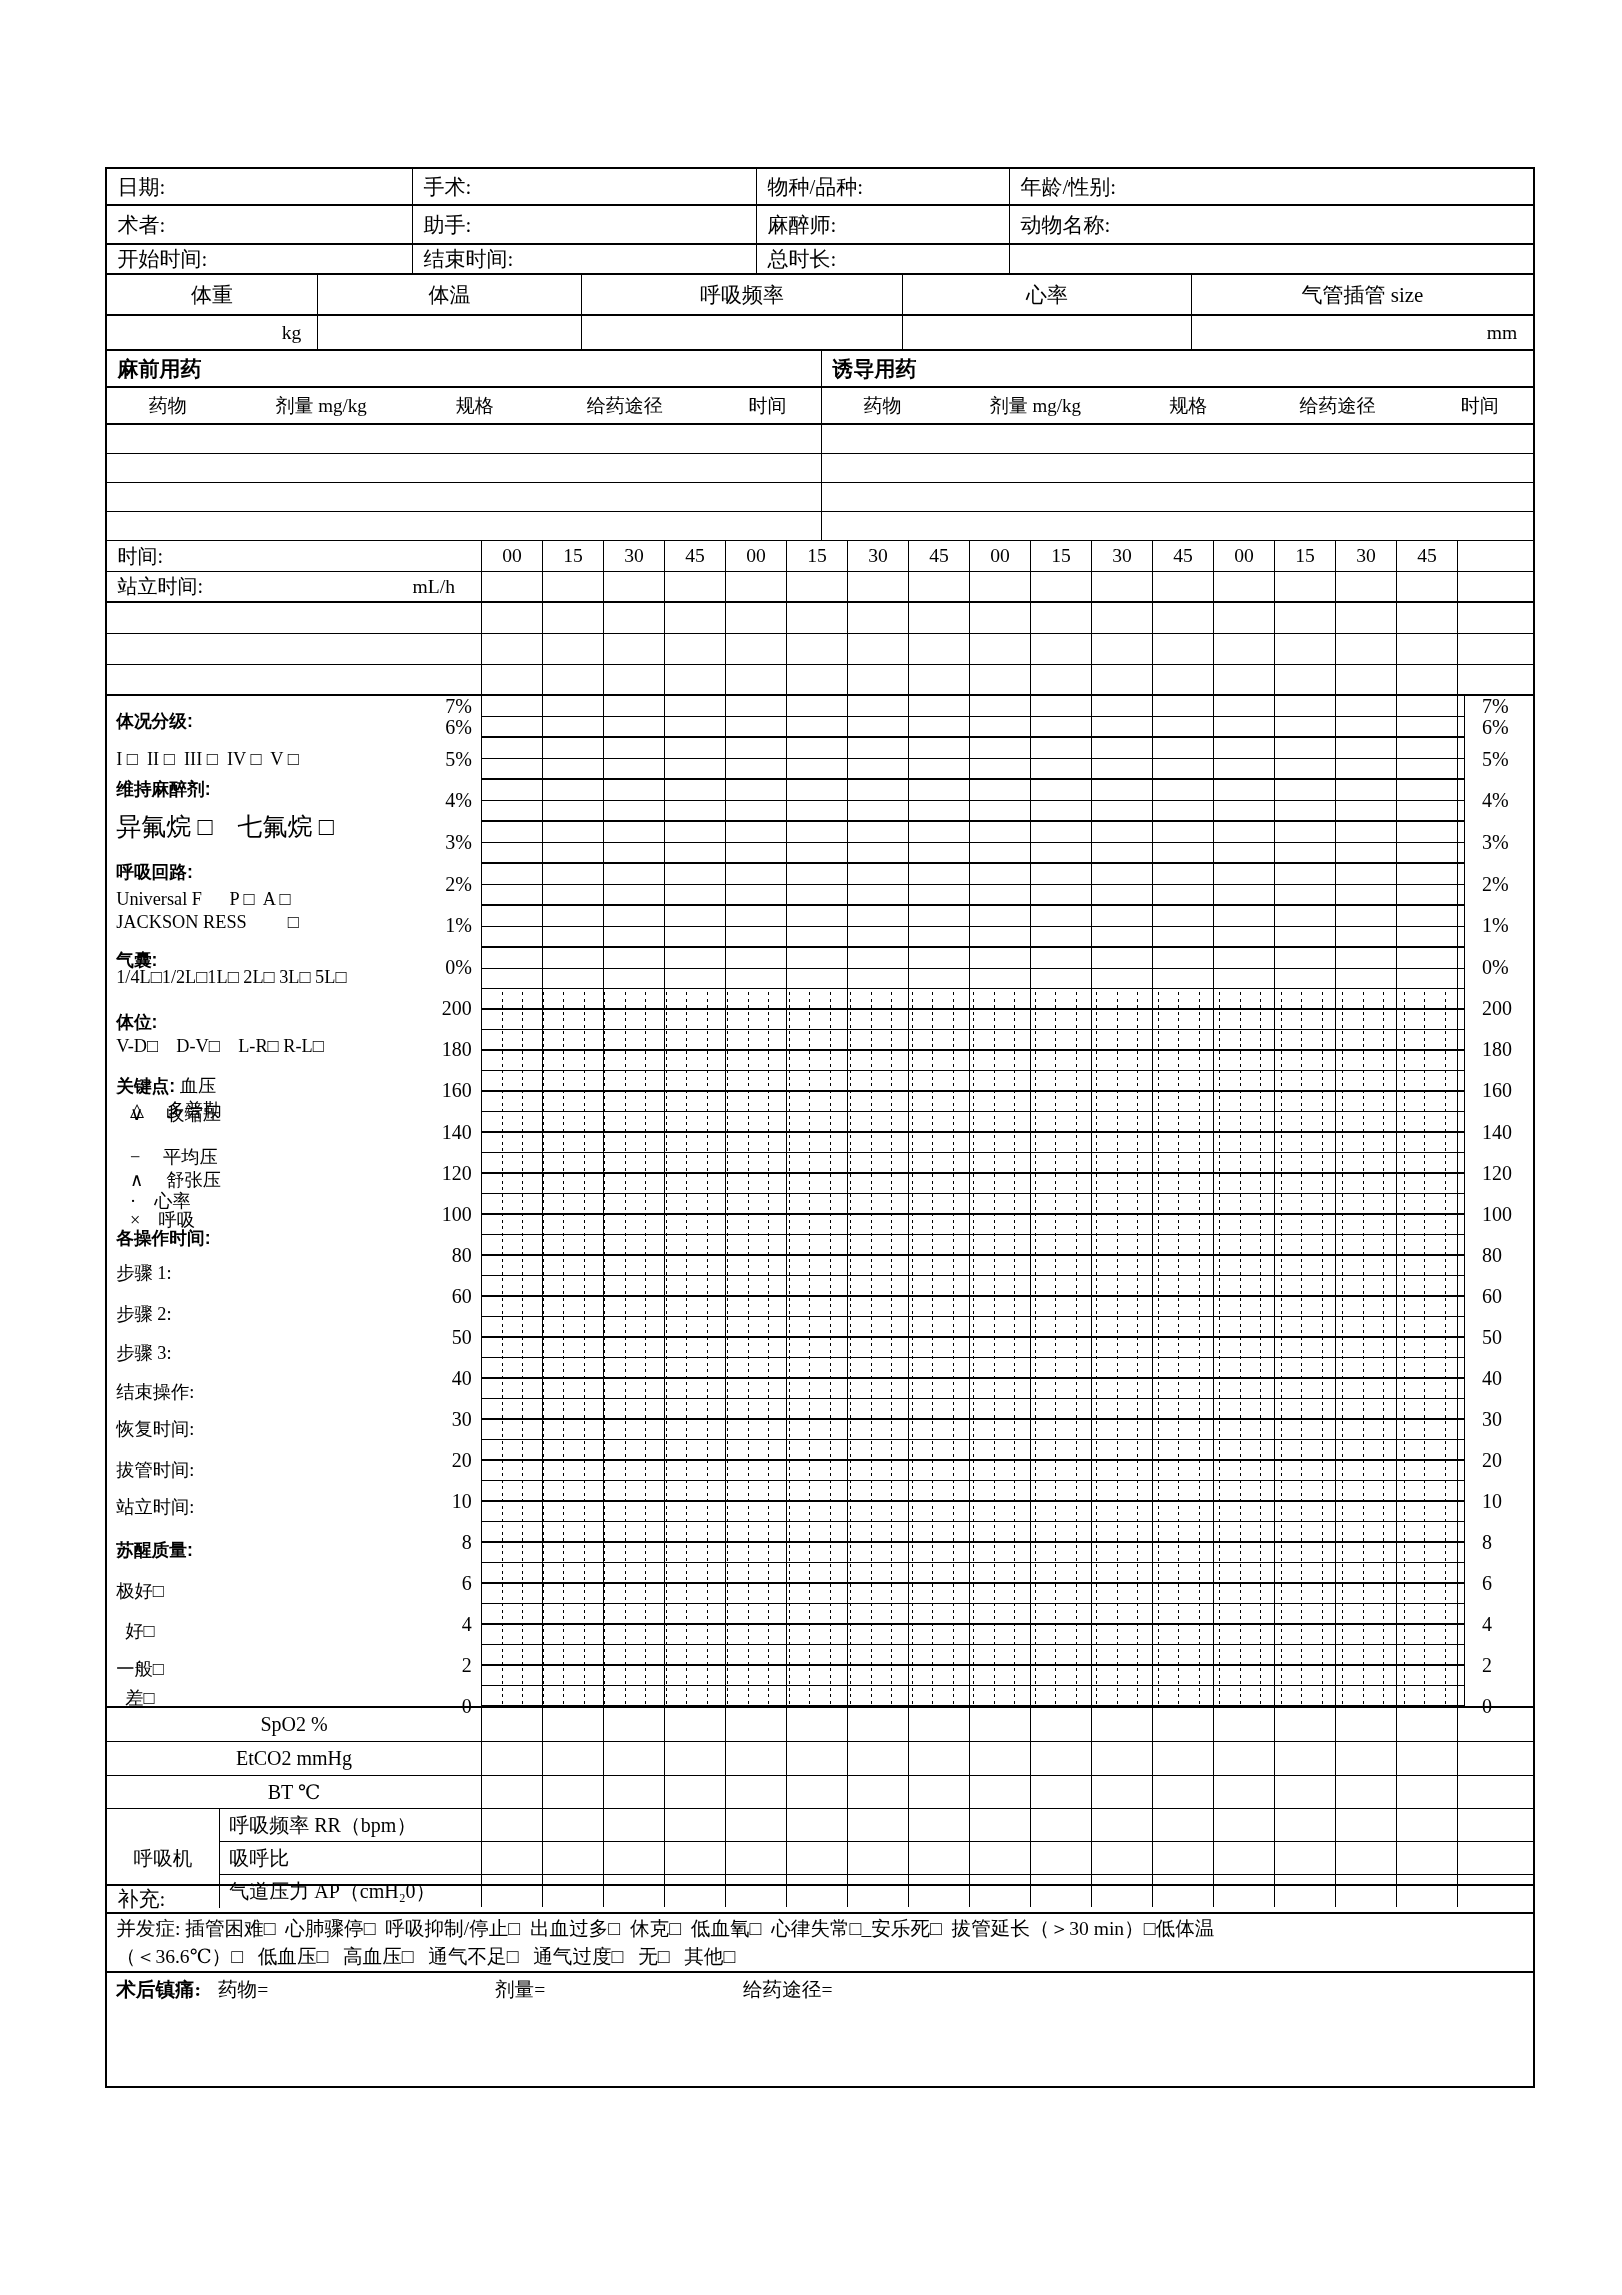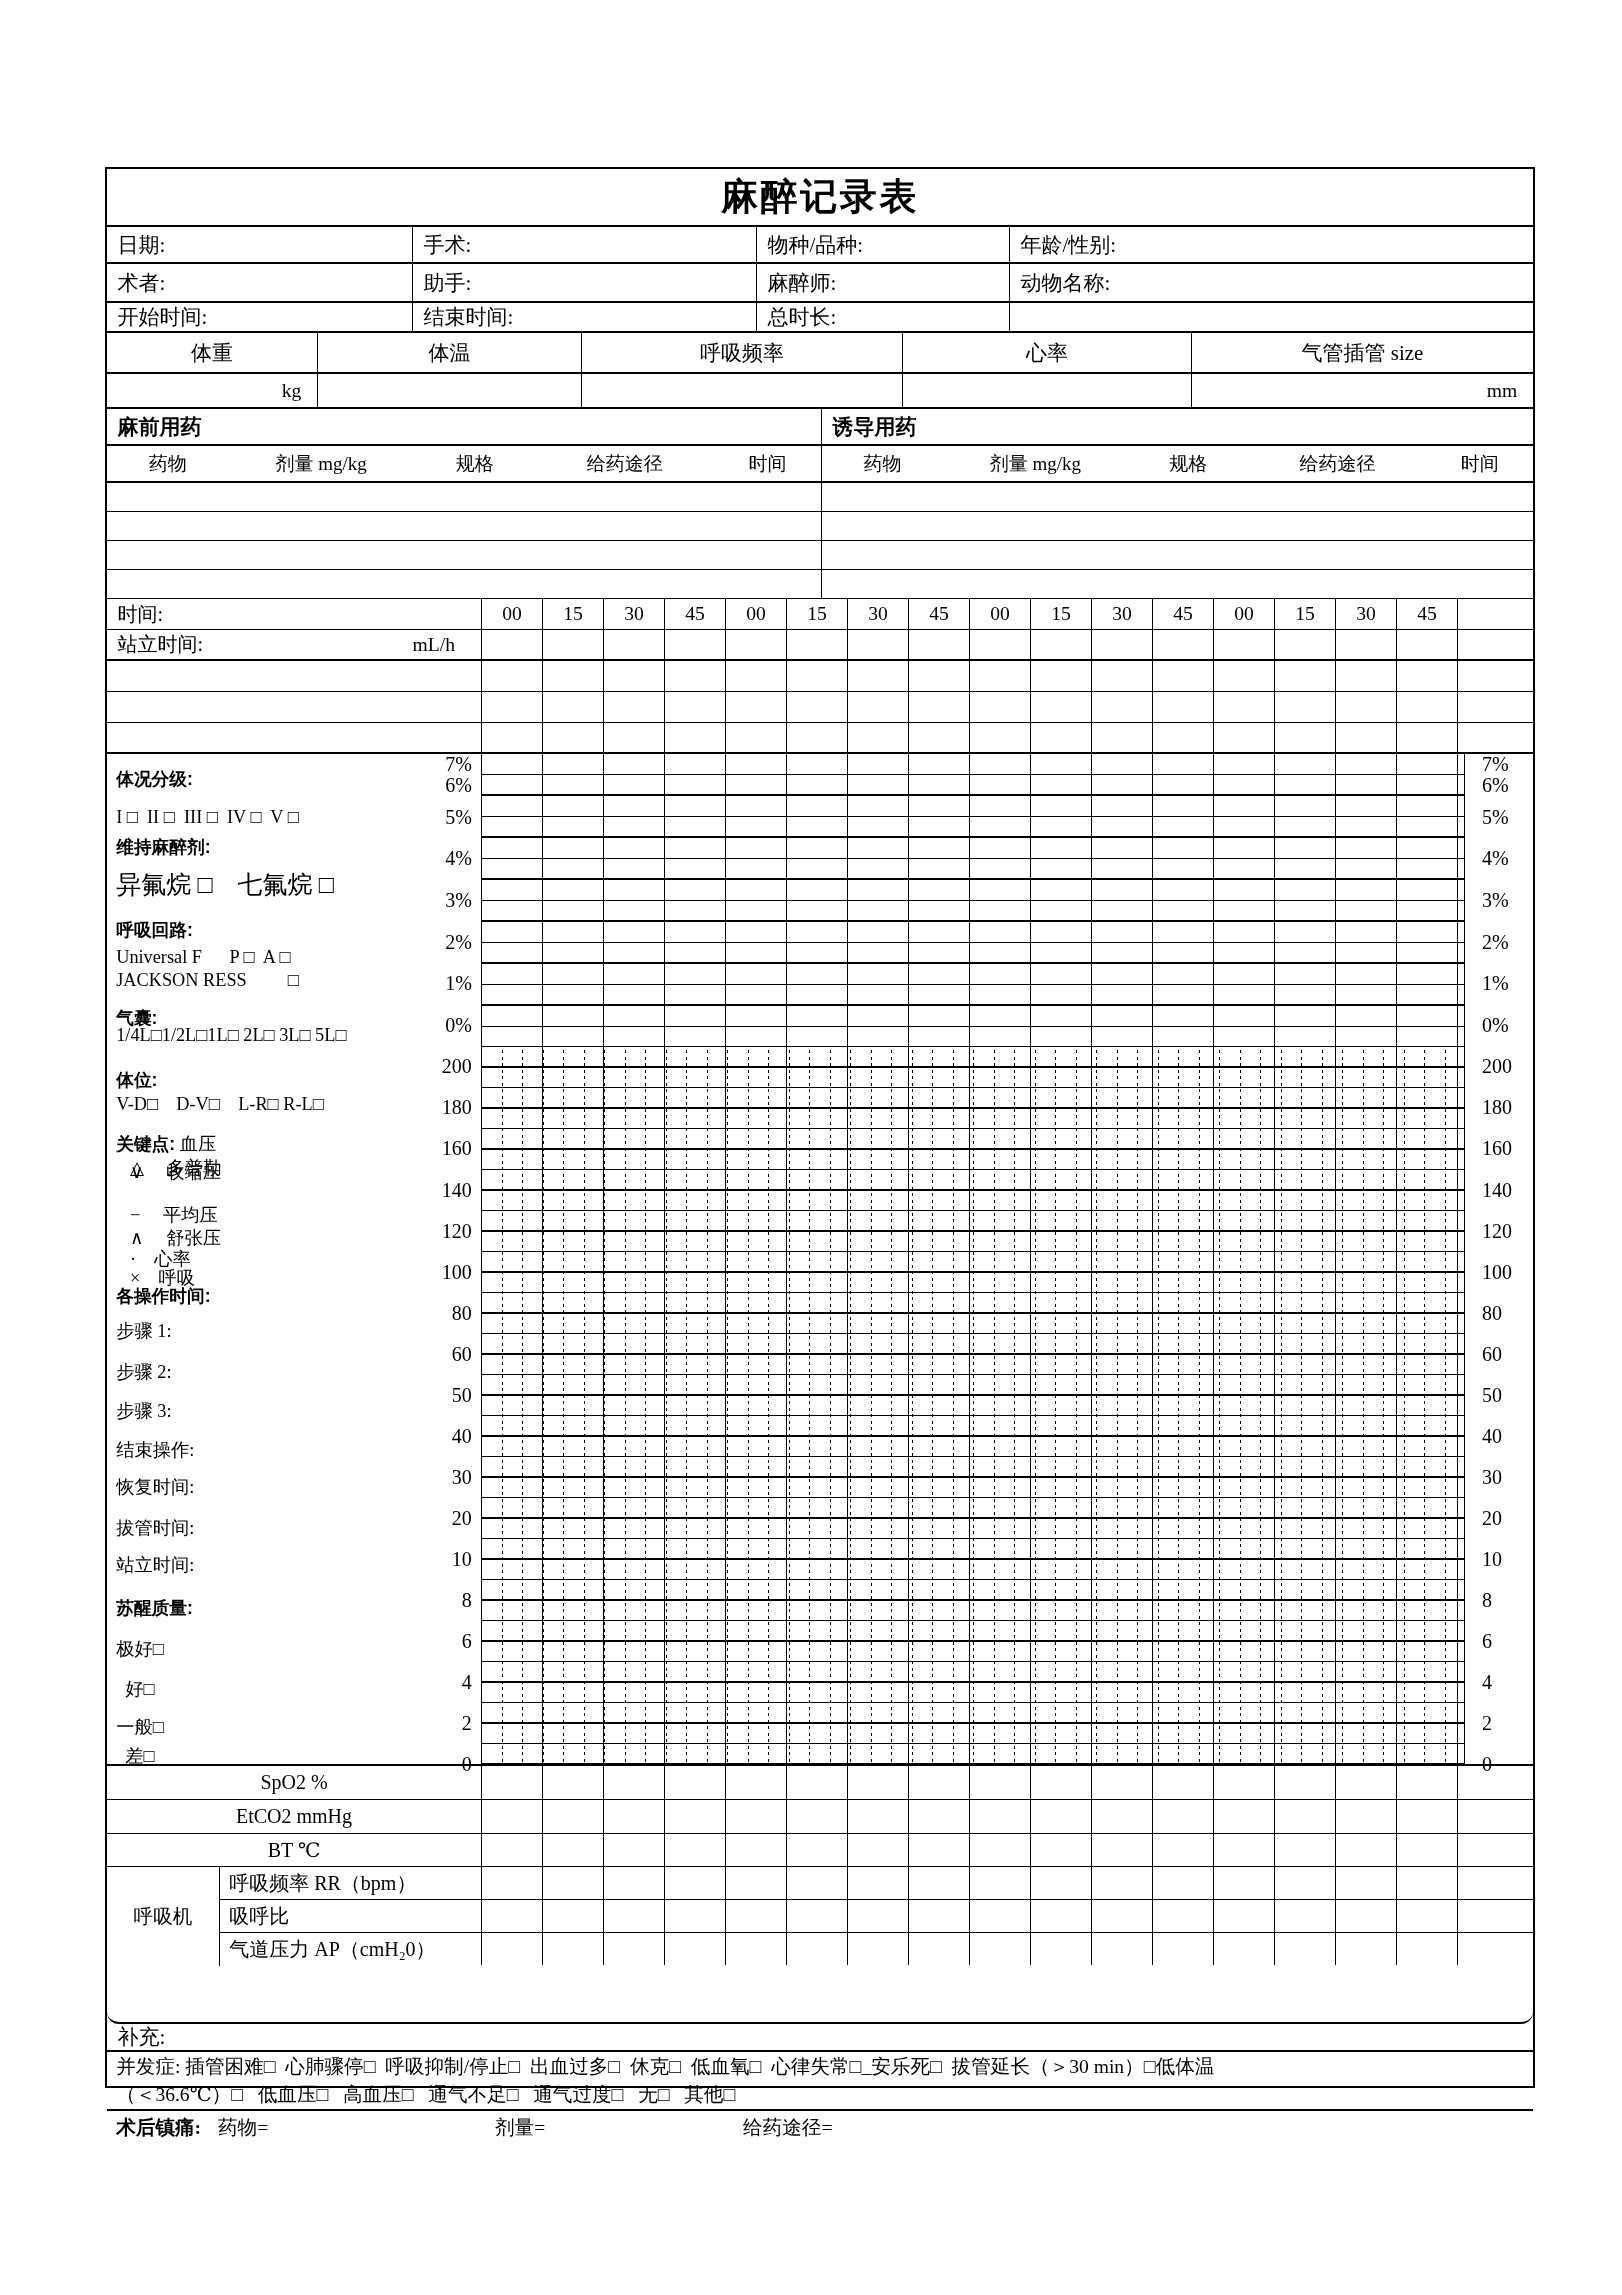--- a/index.html
+++ b/index.html
@@ -37,21 +37,21 @@
       repeating-linear-gradient(to right, transparent 0 60px, #000 60px 61px),
       repeating-linear-gradient(to bottom, #fff 0 3.3px, transparent 3.3px 6.5px),
       repeating-linear-gradient(to right, transparent 0 19.7px, #000 19.7px 20.5px);}
   .scale-lab{position:absolute;transform:translateY(-50%);font-size:20px;line-height:1;}
   .sidebar .scale-lab{right:9.2px;}
   .tailcol .scale-lab{left:17px;}
   .sb-line{position:absolute;left:9.2px;white-space:pre;font-size:18.3px;line-height:1.15;}
   .sb-line .pfx{font-weight:bold;font-family:"Liberation Sans","DejaVu Sans",sans-serif;font-size:17.7px;}
   .sb-line.big{font-size:25px;}
   
-  .monitor{height:258px;box-sizing:border-box;border-bottom:2px solid #000;position:relative;border-radius:12px;}
+  .monitor{height:178px;box-sizing:border-box;border-bottom:2px solid #000;position:relative;}
   .mrow{display:flex;box-sizing:border-box;}
   .mcell{box-sizing:border-box;border-right:1.3px solid #000;border-bottom:1.6px solid #000;
          display:flex;align-items:center;}
   .mrow.lastm .mcell{border-bottom:none;}
   .mcell.tail{border-right:none;flex:1;}
   .group-cell{position:absolute;left:0;top:101px;width:113px;height:99px;box-sizing:border-box;
       border-right:1.3px solid #000;display:flex;align-items:center;justify-content:center;font-size:19.6px;}
   .spacer{box-sizing:border-box;}
   .bottom-line{height:27.5px;box-sizing:border-box;border-bottom:2px solid #000;
                display:flex;align-items:center;}
@@ -59,23 +59,20 @@
   .comp div{font-size:19.6px;line-height:28px;padding-left:9.2px;white-space:pre;}
   .analg{height:33px;position:relative;}
   .analg span{position:absolute;top:50%;transform:translateY(-50%);font-size:19.6px;}
 </style>
 </head>
 <body>
 
 <div class="page">
   <div class="form">
 
-    <div class="title-row">
-      <span>麻醉记录表</span>
-    </div>
 
     <div id="info-section">
         <div class="row" style="height: 37px;">
           <div class="cell" style="width: 306px;">
             <div class="lab">日期:</div>
           </div>
           <div class="cell" style="width: 344px;">
             <div class="lab">手术:</div>
           </div>
           <div class="cell" style="width: 253px;">

